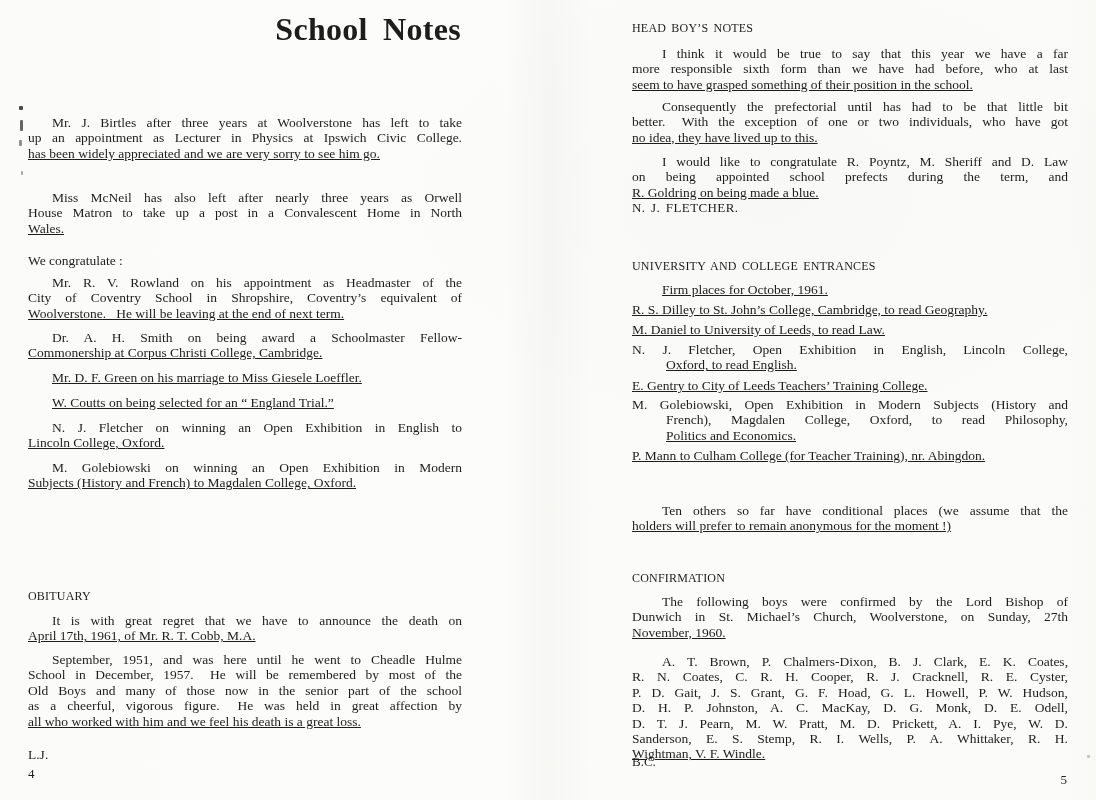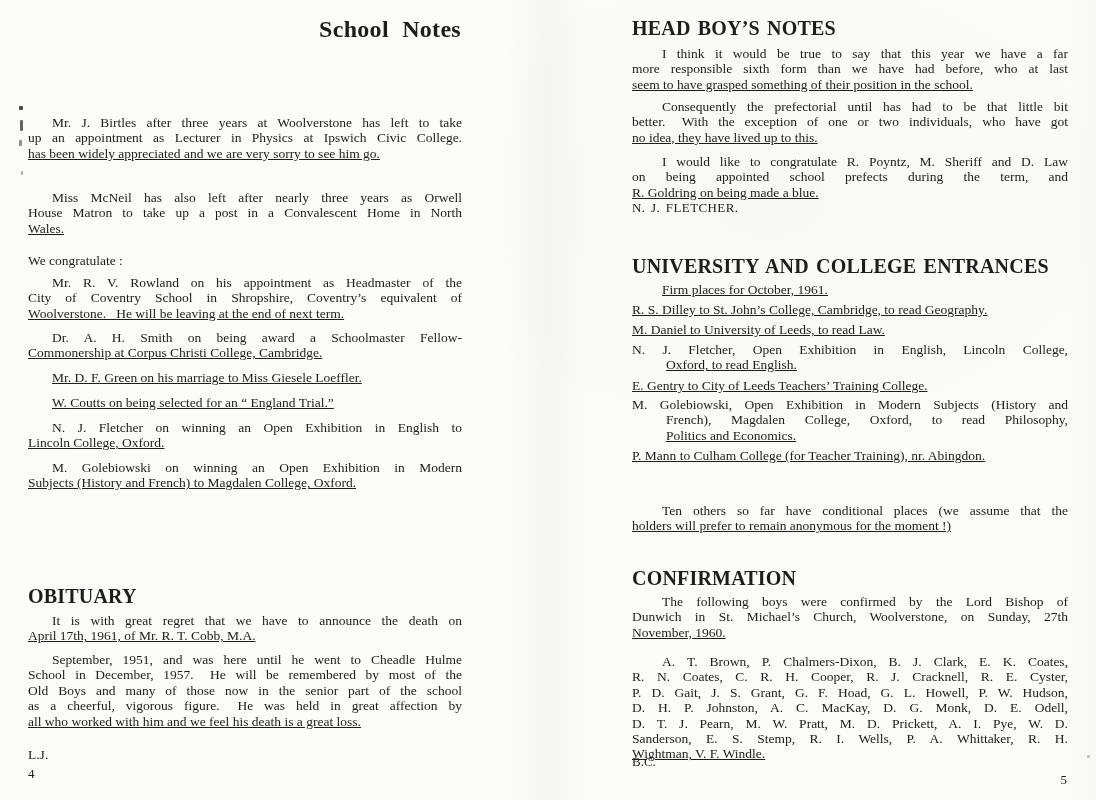--- a/index.html
+++ b/index.html
@@ -13,25 +13,25 @@
   .col{position:absolute;top:0;height:100%;}
   .pl{left:28px;width:434px;}
   .pr{left:632px;width:436px;}
   .blk{position:absolute;left:0;width:100%;font-size:13.5px;line-height:15.4px;box-sizing:border-box;}
   .line{display:block;text-align:justify;text-align-last:justify;}
   .line:last-child{text-align-last:left;text-decoration:underline;}
   .pl .indent .line:first-child{text-indent:24px;}
   .pr .indent .line:first-child{text-indent:30px;}
   .hang .line{padding-left:34px;}
   .hang .line:first-child{padding-left:0;}
-  .heading{font-weight:bold;font-size:20px;line-height:16px;letter-spacing:.2px;word-spacing:2px;}
+  .heading{font-weight:normal;font-size:12px;line-height:16px;letter-spacing:.2px;word-spacing:2px;}
   .title{
     position:absolute;top:13px;left:0;width:100%;box-sizing:border-box;
     text-align:right;padding-right:1px;
-    font-size:24px;line-height:32px;font-weight:bold;word-spacing:7px;letter-spacing:.3px;
+    font-size:32px;line-height:32px;font-weight:bold;word-spacing:7px;letter-spacing:.3px;
   }
   .sig{text-align:left;font-size:13.5px;}
   .caps-sig{font-size:13px;letter-spacing:.4px;word-spacing:2px;}
   .pagenum{font-size:13px;}
   .pagenum-right{text-align:right;padding-right:1px;}
   .speck{position:absolute;background:#4a4a4a;border-radius:1px;}
 </style>
 </head>
 <body>
 

